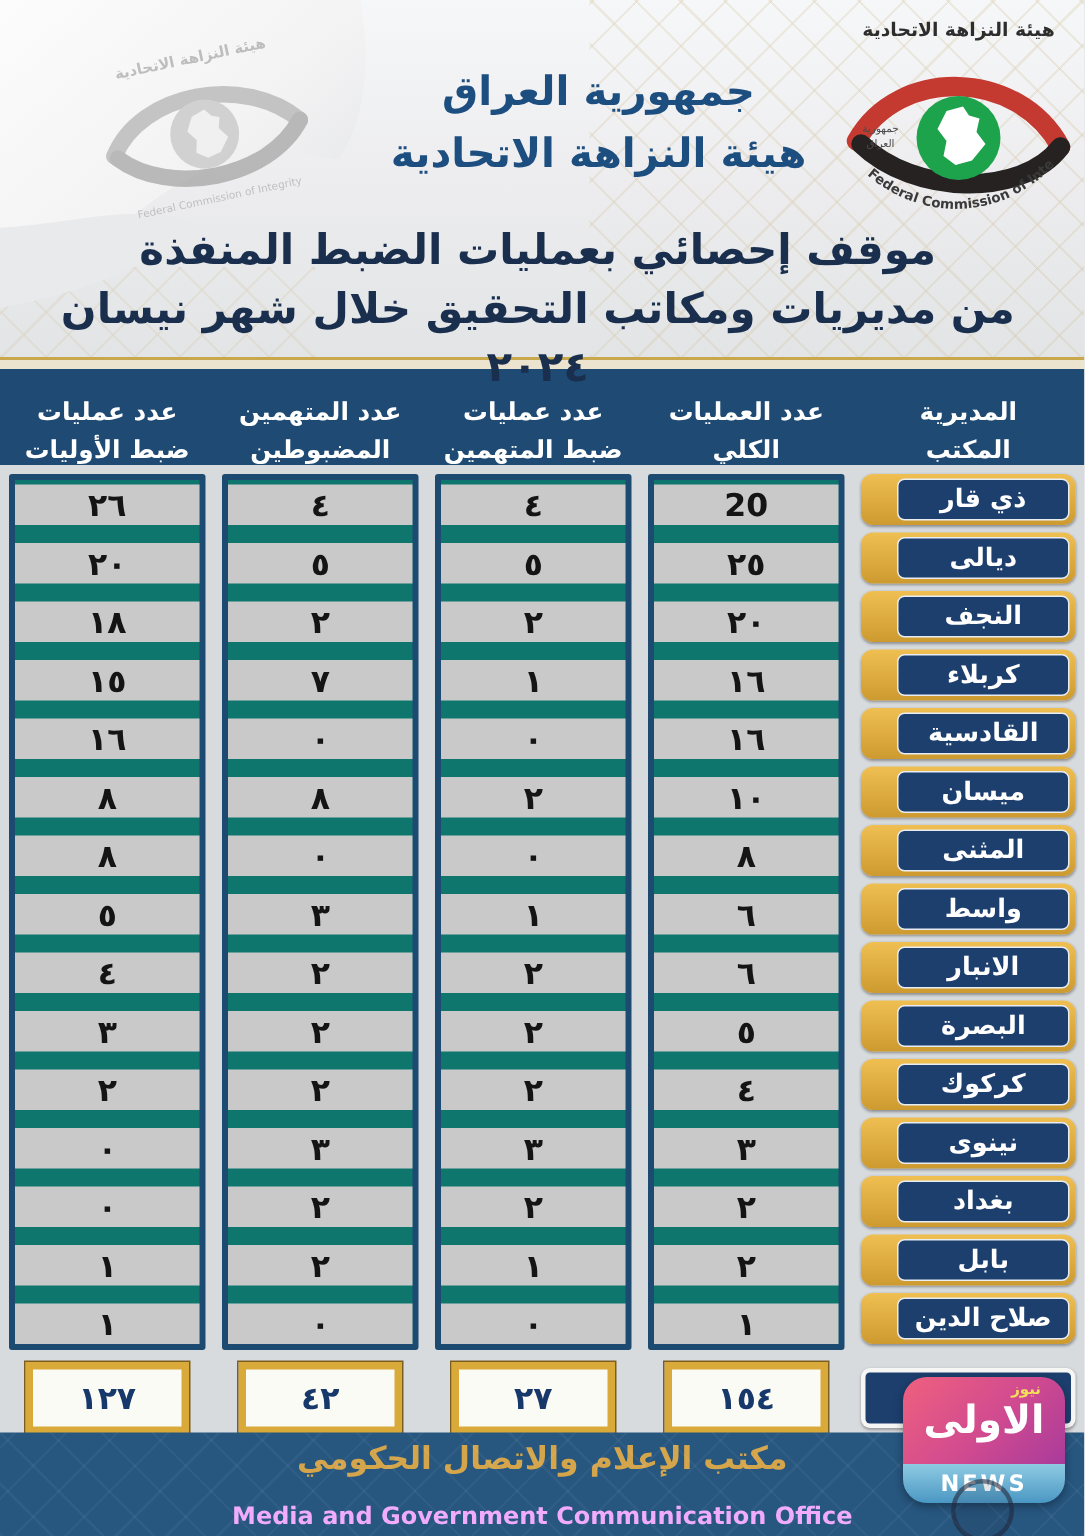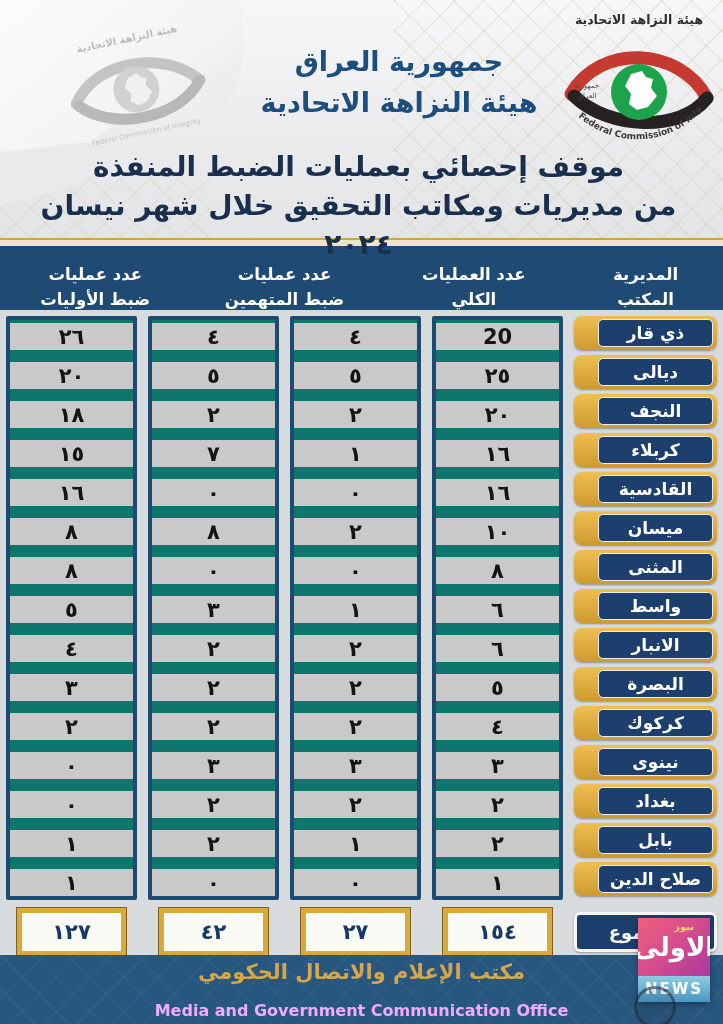--- a/index.html
+++ b/index.html
@@ -58,21 +58,21 @@
   .footer { position:absolute; bottom:0; left:0; width:100%; height:69px; background:#27567f;
     display:flex; flex-direction:column; align-items:center; justify-content:center; gap:17px; }
   .footer::after { content:""; position:absolute; inset:0; pointer-events:none; opacity:.5;
     background:
       repeating-linear-gradient(45deg, rgba(255,255,255,.09) 0 1.5px, transparent 1.5px 24px),
       repeating-linear-gradient(-45deg, rgba(255,255,255,.09) 0 1.5px, transparent 1.5px 24px); }
   .footer-ar { color:#d5a54b; font-weight:bold; font-size:21px; }
   .footer-en { color:#f0abfc; font-weight:bold; font-size:16px; }
 
   
-  .news-badge { position:absolute; right:13px; top:918px; width:72px; border-radius:0; overflow:hidden;
+  .news-badge { position:absolute; right:13px; top:918px; width:108px; border-radius:16px; overflow:hidden;
     box-shadow:0 2px 6px rgba(0,0,0,.35); }
   .nb-top { height:58px; background:linear-gradient(135deg,#ef607e 0%,#ef607e 0%,#d04a90 55%,#a93b9b 100%);
     position:relative; display:flex; align-items:center; justify-content:center; }
   .nb-main { color:#fff; font-weight:bold; font-size:26px; }
   .nb-small { position:absolute; top:3px; right:16px; color:#f3df58; font-size:10px; font-weight:bold; }
   .nb-band { height:26px; background:linear-gradient(180deg,#8ecbe2,#4a97c4); color:#fff; font-weight:bold;
     letter-spacing:2px; font-size:15px; display:flex; align-items:center; justify-content:center; }
   .seal { position:absolute; right:47px; top:986px; width:42px; height:42px; border:3px solid rgba(35,40,60,.55);
     border-radius:50%; background:rgba(30,40,60,.12); }
 </style>
@@ -140,20 +140,24 @@
       </div>
       <div class="hcell w-data" dir="rtl">
         <div>عدد العمليات</div>
         <div>الكلي</div>
       </div>
       <div class="hcell w-data" dir="rtl">
         <div>عدد عمليات</div>
         <div>ضبط المتهمين</div>
       </div>
       <div class="hcell w-data" dir="rtl">
+        <div>عدد المتهمين</div>
+        <div>المضبوطين</div>
+      </div>
+      <div class="hcell w-data" dir="rtl">
         <div>عدد عمليات</div>
         <div>ضبط الأوليات</div>
       </div>
     </div>
 
   <div class="tbody">
     <div class="office-col" id="office-col">
         <div class="office-btn">
           <div class="office-btn-inner" dir="rtl">ذي قار</div>
         </div>

